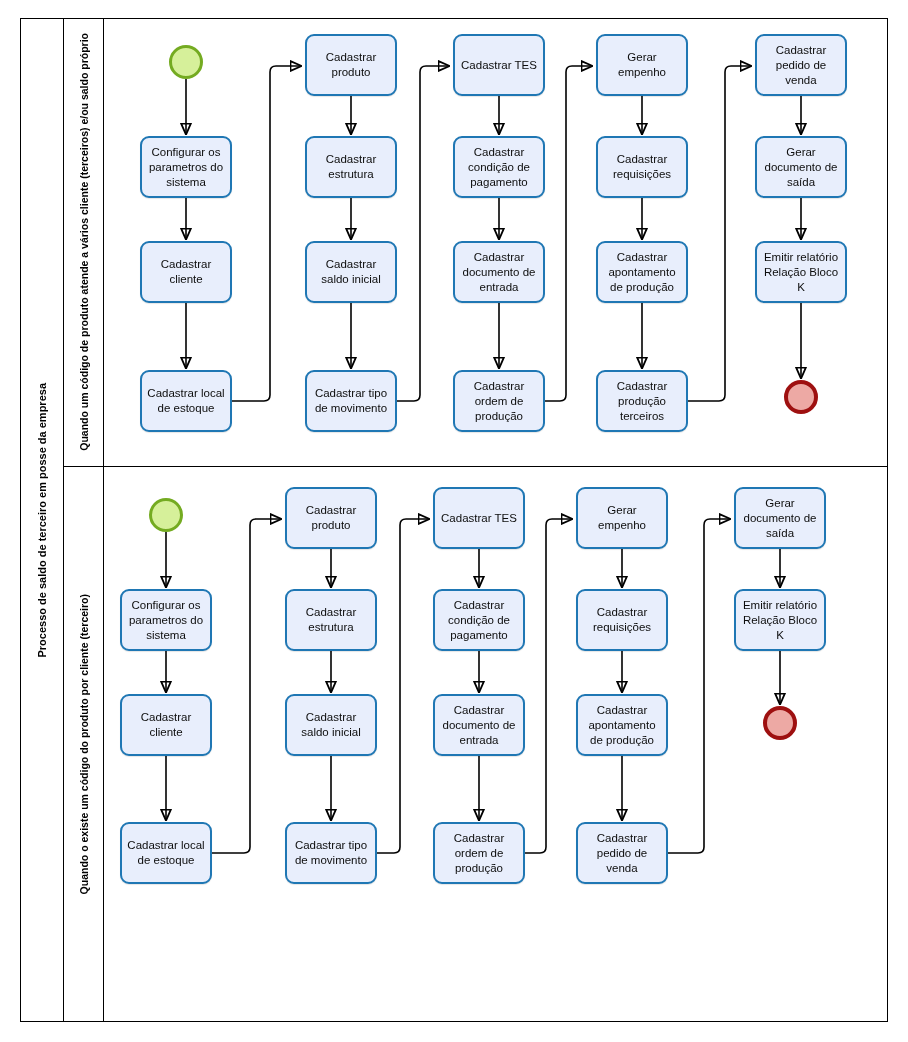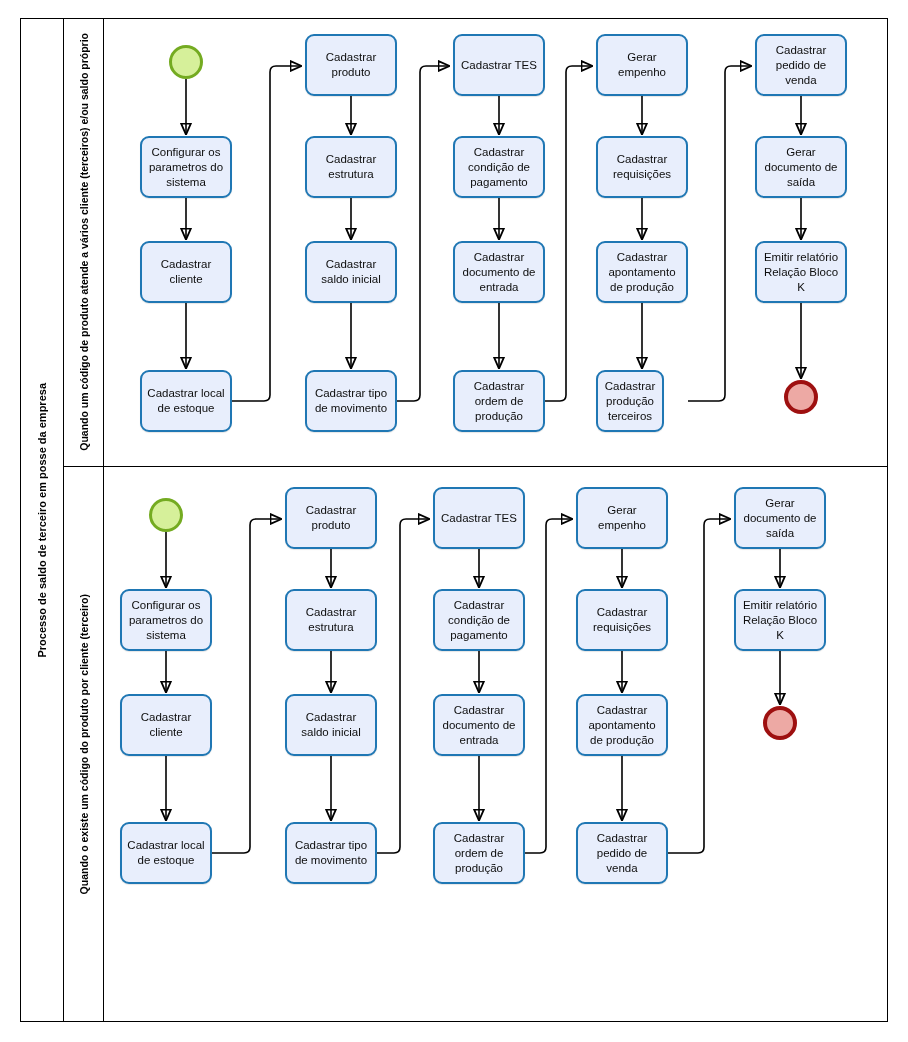--- a/index.html
+++ b/index.html
@@ -151,21 +151,21 @@
   <div class="task" style="left:305px; top:370px; width:92px; height:62px;">Cadastrar tipo de movimento</div>
 
   <div class="task" style="left:453px; top:34px; width:92px; height:62px;">Cadastrar TES</div>
   <div class="task" style="left:453px; top:136px; width:92px; height:62px;">Cadastrar condição de pagamento</div>
   <div class="task" style="left:453px; top:241px; width:92px; height:62px;">Cadastrar documento de entrada</div>
   <div class="task" style="left:453px; top:370px; width:92px; height:62px;">Cadastrar ordem de produção</div>
 
   <div class="task" style="left:596px; top:34px; width:92px; height:62px;">Gerar empenho</div>
   <div class="task" style="left:596px; top:136px; width:92px; height:62px;">Cadastrar requisições</div>
   <div class="task" style="left:596px; top:241px; width:92px; height:62px;">Cadastrar apontamento de produção</div>
-  <div class="task" style="left:596px; top:370px; width:68px; height:62px;">Cadastrar produção terceiros</div>
+  <div class="task" style="left:596px; top:370px; width:92px; height:62px;">Cadastrar produção terceiros</div>
 
   <div class="task" style="left:755px; top:34px; width:92px; height:62px;">Cadastrar pedido de venda</div>
   <div class="task" style="left:755px; top:136px; width:92px; height:62px;">Gerar documento de saída</div>
   <div class="task" style="left:755px; top:241px; width:92px; height:62px;">Emitir relatório Relação Bloco K</div>
 
   <div class="event end" style="left:784px; top:380px; width:34px; height:34px;"></div>
 
   <div class="event start" style="left:149px; top:498px; width:34px; height:34px;"></div>
 
   <div class="task" style="left:120px; top:589px; width:92px; height:62px;">Configurar os parametros do sistema</div>

